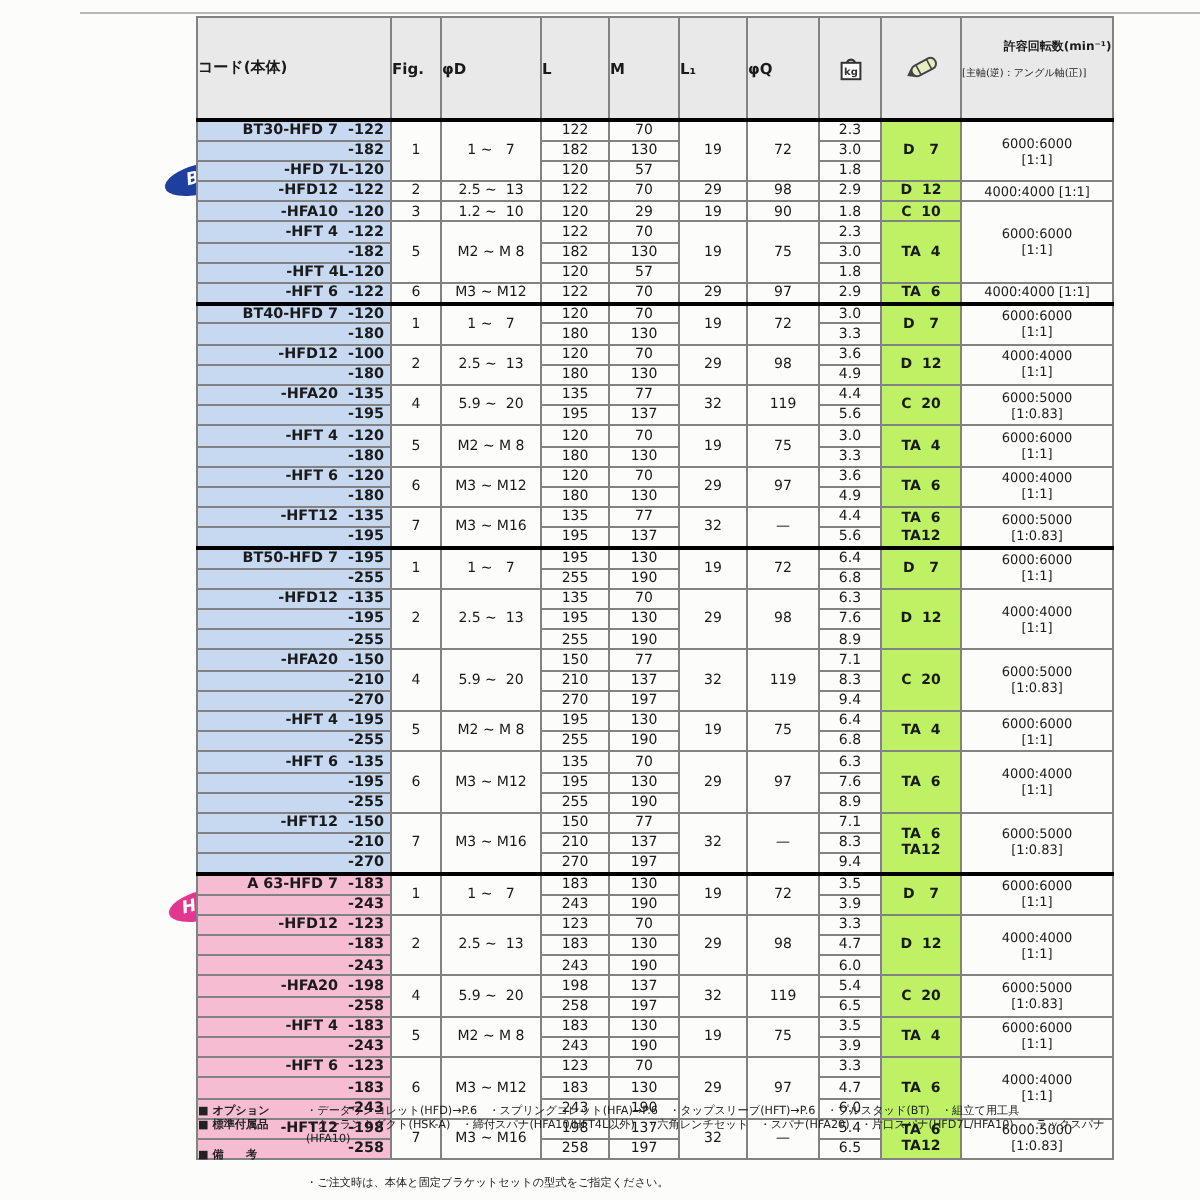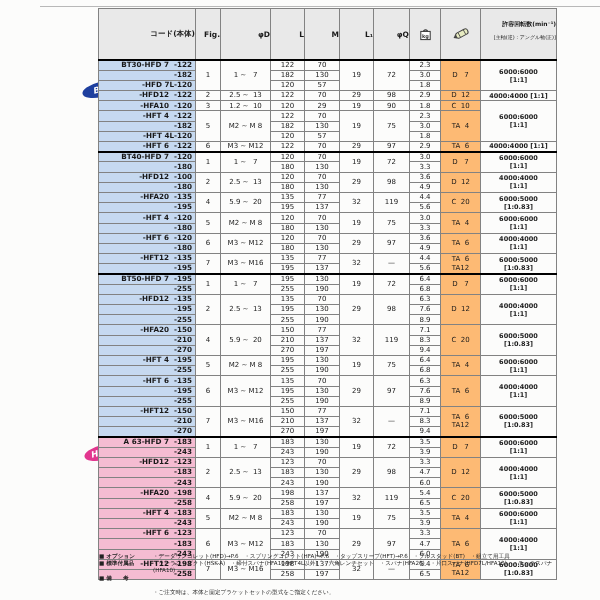--- a/index.html
+++ b/index.html
@@ -6,30 +6,30 @@
   body{
     width:600px;height:600px;position:relative;overflow:hidden;
     background:#fcfcfb;font-family:"DejaVu Sans","Liberation Sans",sans-serif;
   }
   #topline{position:absolute;top:6px;left:40px;width:560px;height:1px;background:#b8b8b8;}
   #table-wrap{position:absolute;left:98px;top:8px;}
   table{border-collapse:collapse;table-layout:fixed;width:458px;border:1.5px solid #000;}
   th,td{padding:0;overflow:hidden;white-space:pre;vertical-align:middle;
         border:1px solid #828282;color:#1a1a1a;}
   thead th{height:22px;background:#e9e9e9;font-size:7.5px;font-weight:bold;
-           text-align:right;border-bottom:1.2px solid #222;}
+           text-align:left;border-bottom:1.2px solid #222;}
   thead th.rpm-h{font-size:6px;line-height:7px;}
   thead th .rpm-sub{font-size:5px;font-weight:normal;display:block;}
   tbody tr{height:10.2px;}
   tbody td{font-size:7px;line-height:8.5px;text-align:center;}
   td.col0{text-align:right;padding-right:3px;font-weight:bold;font-size:7.2px;}
   td.blue{background:#c6d9f0;}
   td.pink{background:#f5bcd2;margin-top:46px;}
-  td.col8{background:#fdba74;font-weight:normal;text-align:center;}
-  td.col9{font-size:6.5px;line-height:8px;font-weight:bold;}
+  td.col8{background:#bef264;font-weight:bold;text-align:center;}
+  td.col9{font-size:6.5px;line-height:8px;}
   tr.group-start td{border-top:1.2px solid #000;}
   tr.section-start td{border-top:2px solid #000;}
   .badge{position:absolute;color:#fff;font-style:italic;font-weight:bold;
          font-size:8.5px;line-height:1;display:flex;align-items:center;justify-content:center;
          border-radius:50%;transform:rotate(-14deg);letter-spacing:1px;}
   #badge-bt{left:82px;top:82px;width:37px;height:15px;background:#1e3f9e;}
   #badge-hsk{left:84px;top:445px;width:37px;height:15px;background:#e2368f;}
   #footer{position:absolute;left:99px;top:553px;width:470px;font-size:5.6px;
           line-height:7.2px;color:#222;}
   .f-row{display:flex;}

